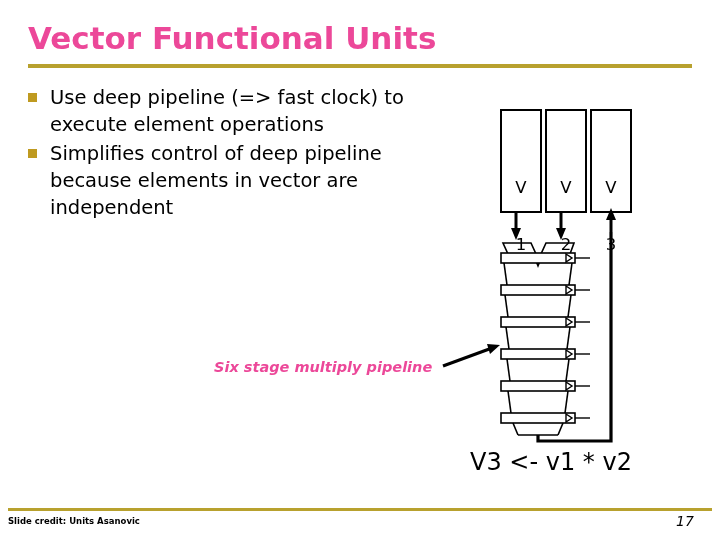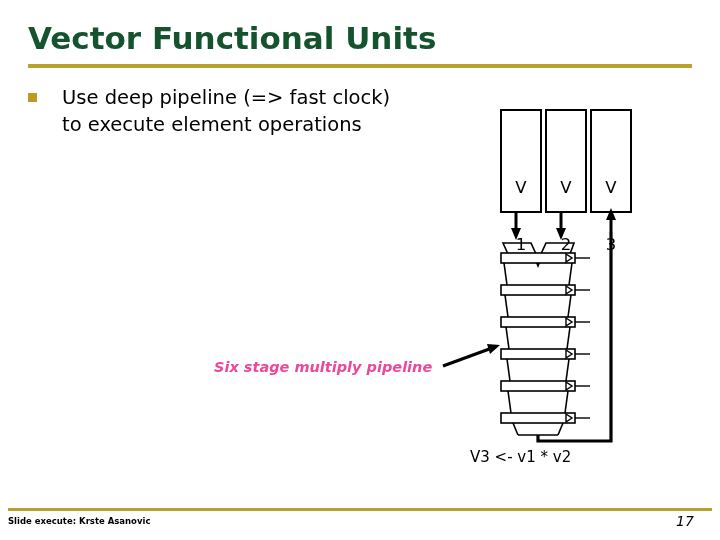--- a/index.html
+++ b/index.html
@@ -16,21 +16,21 @@
     color: #000000;
   }
 
   
   #slide-title {
     position: absolute;
     left: 28px;
     top: 20px;
     font-size: 31px;
     font-weight: bold;
-    color: #14532d;
+    color: #ec4899;
     letter-spacing: 0px;
     white-space: nowrap;
     text-align: center;
   }
   #title-rule {
     position: absolute;
     left: 28px;
     top: 64px;
     width: 664px;
     height: 4px;
@@ -41,21 +41,20 @@
   #bullet-list {
     position: absolute;
     left: 28px;
     top: 84px;
     width: 380px;
   }
   .bullet-row {
     display: flex;
     align-items: flex-start;
     margin-bottom: 2px;
-    gap: 12px;
   }
   .bullet-marker {
     width: 9px;
     height: 9px;
     background: #BF9A20;
     flex: 0 0 auto;
     margin-top: 9px;
     margin-right: 13px;
   }
   .bullet-text {
@@ -92,21 +91,21 @@
     font-style: italic;
     color: #ec4899;
     white-space: nowrap;
   }
 
   
   #equation {
     position: absolute;
     left: 470px;
     top: 448px;
-    font-size: 15px;
+    font-size: 24px;
     color: #000000;
     white-space: nowrap;
   }
 
   
   #footer-rule {
     position: absolute;
     left: 8px;
     top: 508px;
     width: 704px;
@@ -139,20 +138,24 @@
 
 <div id="title-rule"></div>
 
 <div id="bullet-list">
 
   <div class="bullet-row">
     <span class="bullet-marker"></span>
     <span class="bullet-text">Use deep pipeline (=&gt; fast clock) to execute element operations</span>
   </div>
 
+  <div class="bullet-row">
+    <span class="bullet-marker"></span>
+    <span class="bullet-text">Simplifies control of deep pipeline because elements in vector are independent</span>
+  </div>
 
 </div>
 
 <svg id="diagram" viewBox="0 0 720 540" width="720" height="540">
 
   <rect x="501" y="110" width="40" height="102" fill="none" stroke="#000" stroke-width="2"></rect>
   <rect x="546" y="110" width="40" height="102" fill="none" stroke="#000" stroke-width="2"></rect>
   <rect x="591" y="110" width="40" height="102" fill="none" stroke="#000" stroke-width="2"></rect>
 
   <line x1="516" y1="212" x2="516" y2="232" stroke="#000" stroke-width="3"></line>
@@ -226,14 +229,14 @@
 <div class="reg-label" style="left:591px; top:140px; width:40px;">
   <div>V</div>
   <div>3</div>
 </div>
 
 <div id="pipeline-caption">Six stage multiply pipeline</div>
 
 <div id="equation">V3 &lt;- v1 * v2</div>
 
 <div id="footer-rule"></div>
-<div id="slide-credit">Slide execute: Krste Asanovic</div>
+<div id="slide-credit">Slide credit: Units Asanovic</div>
 <div id="page-number">17</div>
 
 </body></html>

